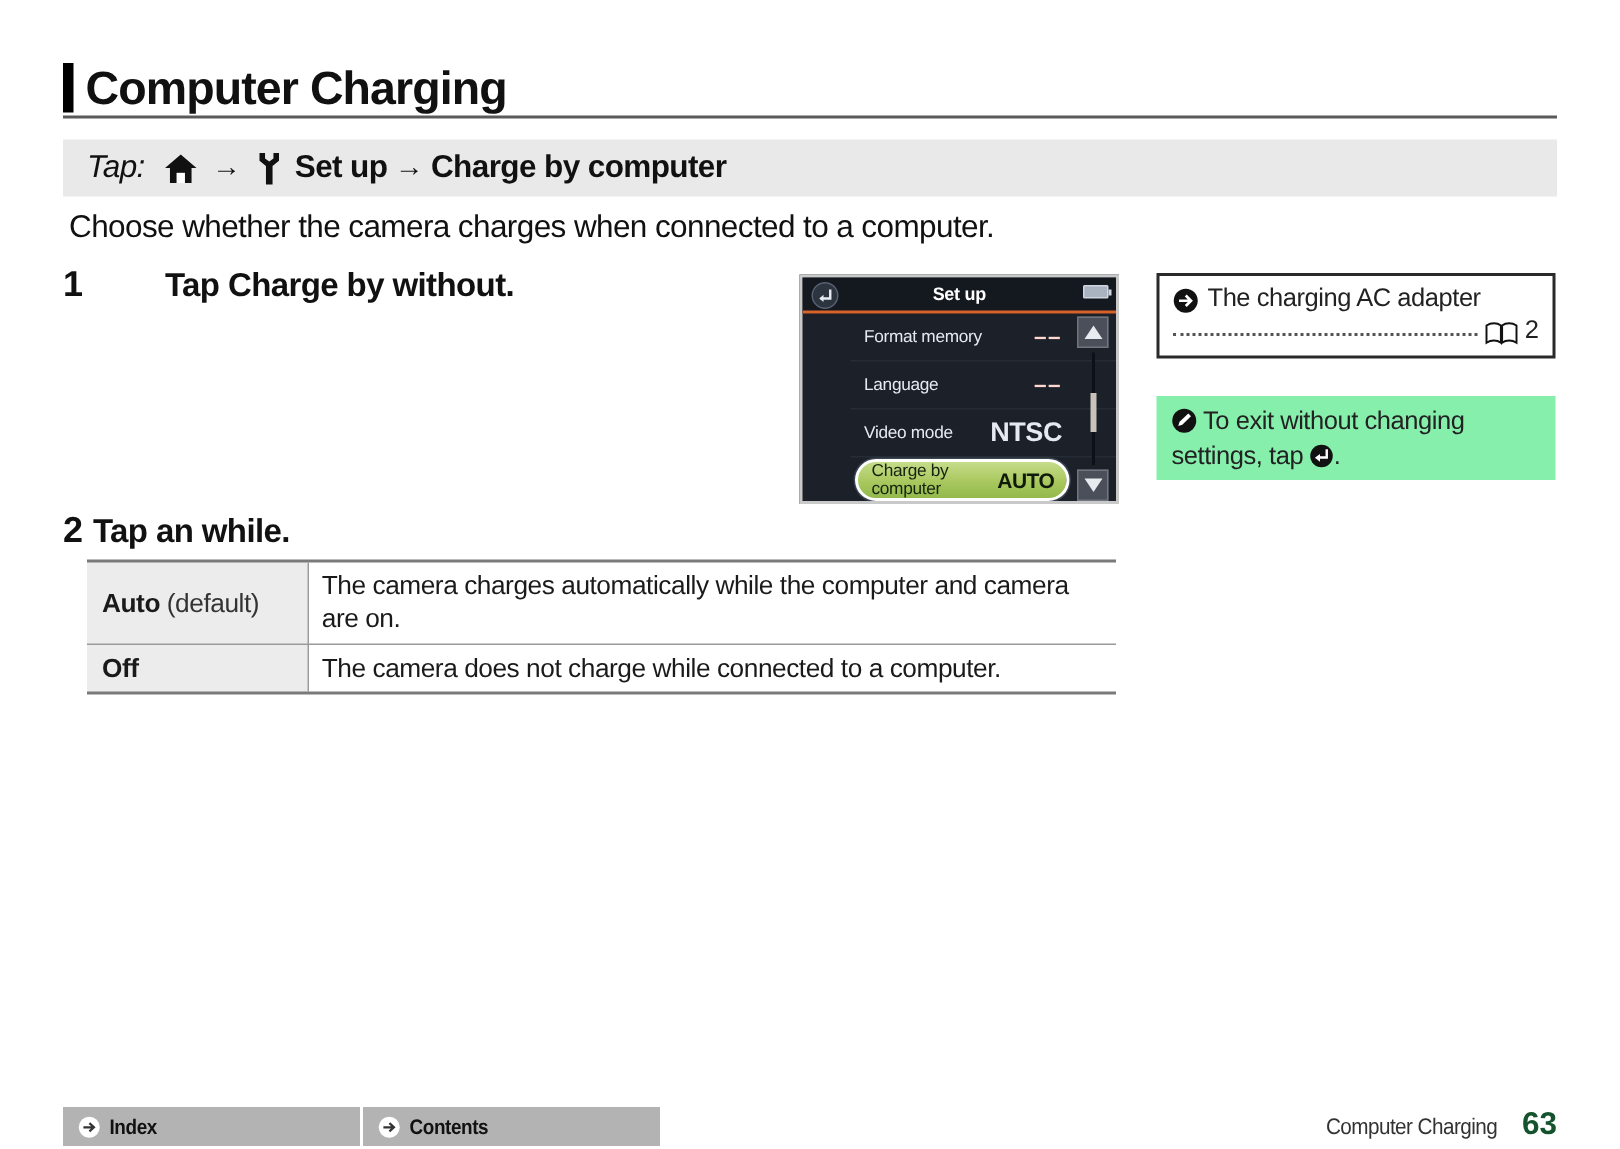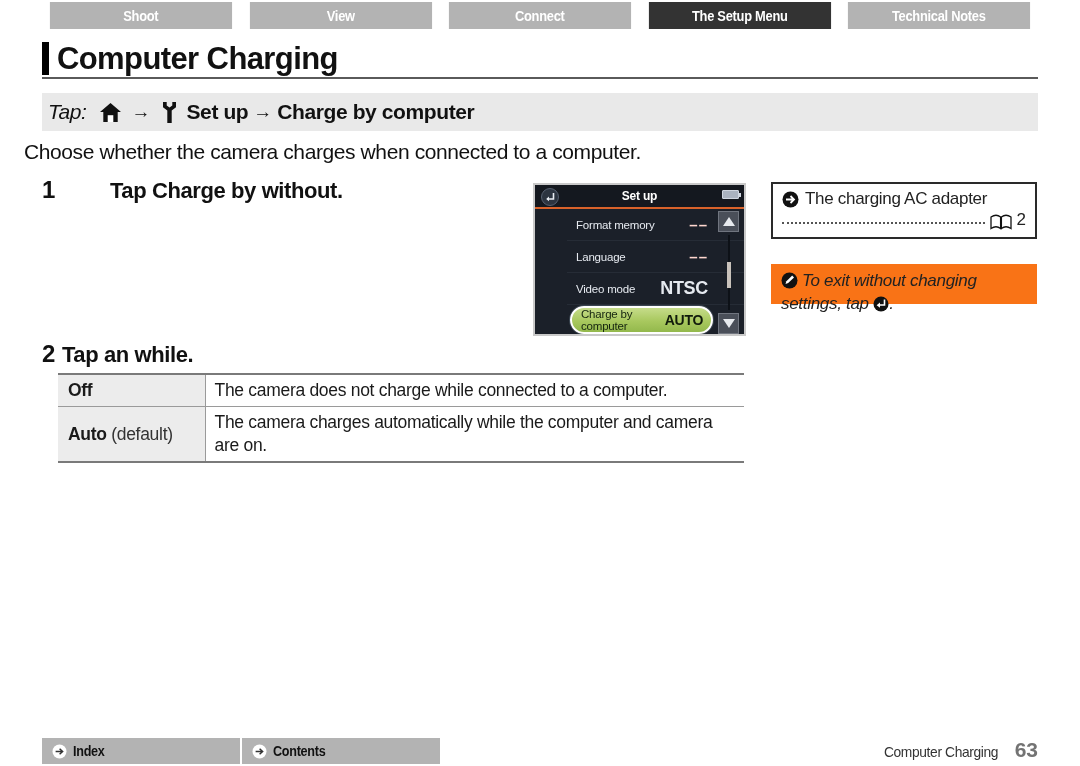--- a/index.html
+++ b/index.html
@@ -49,35 +49,35 @@
     position: absolute; left: 42px; top: 77px;
     width: 996px; height: 2px; background: #5a5a5a;
   }
 
   
   .tapband {
     position: absolute; left: 42px; top: 93px;
     width: 996px; height: 38px;
     background: #e9e9e9;
     display: flex; align-items: center;
-    padding-left: 6px;
+    padding-left: 16px;
   }
   .tap-label {
     font-style: italic; font-size: 21px; font-weight: normal; color: #111;
     margin-right: 7px; letter-spacing: -0.4px;
   }
   .tap-text {
     font-size: 21px; font-weight: bold; color: #111; letter-spacing: -0.4px;
   }
   .tap-ico { display: inline-flex; align-items: center; margin: 0 5px; }
   .tap-arrow { font-size: 19px; font-weight: bold; margin: 0 5px; color: #111; }
 
   
   .intro {
-    position: absolute; left: 24px; top: 140px;
+    position: absolute; left: 46px; top: 140px;
     width: 860px;
     font-size: 21px; color: #111; letter-spacing: -0.4px;
   }
 
   
   .step1 { position: absolute; left: 42px; top: 176px; }
   .step2 { position: absolute; left: 42px; top: 340px; }
   .step {
     display: flex; align-items: baseline;
     font-size: 22px; font-weight: bold; color: #111; letter-spacing: -0.4px;
@@ -173,38 +173,38 @@
   .tri.dn { border-top: 9px solid #e7eaee; }
 
   
   .note-a {
     position: absolute; left: 771px; top: 182px;
     width: 266px; height: 57px;
     background: #ffffff; border: 2px solid #2a2a2a;
     padding: 5px 9px 0 9px;
   }
   .note-a .line1 {
-    display: flex; align-items: center;
+    display: flex; align-items: flex-end;
     font-size: 17px; color: #222; letter-spacing: -0.3px;
   }
   .note-a .line2 {
     display: flex; align-items: flex-end; margin-top: 1px;
   }
   .leader {
     flex: 1;
     border-bottom: 2.5px dotted #555;
     margin-bottom: 6px; margin-right: 5px;
   }
   .note-a .pg { font-size: 17px; color: #222; margin-left: 5px; }
   .note-b {
     position: absolute; left: 771px; top: 264px;
-    width: 266px; height: 40px;
-    background: #f97316;
+    width: 266px; height: 56px;
+    background: #86efac;
     padding: 6px 10px;
-    font-size: 17px; color: #222; line-height: 1.35; letter-spacing: -0.3px; font-style: italic;
+    font-size: 17px; color: #222; line-height: 1.35; letter-spacing: -0.3px;
   }
 
   
   .opt-table {
     position: absolute; left: 58px; top: 373px;
     width: 686px;
     border-collapse: collapse;
   }
   .opt-table td {
     border-top: 1px solid #9a9a9a;
@@ -240,46 +240,29 @@
   }
   .fbtn .lbl { transform: scaleX(0.9); transform-origin: left center; }
   .footer-meta {
     position: absolute; right: 42px; bottom: 4px;
     display: flex; align-items: baseline; gap: 12px;
   }
   .footer-meta .fm-title {
     font-size: 15px; color: #333; letter-spacing: -0.4px;
     transform: scaleX(0.92);
   }
-  .footer-meta .fm-page { font-size: 21px; font-weight: bold; color: #737373; }
+  .footer-meta .fm-page { font-size: 21px; font-weight: bold; color: #14532d; }
 
   svg { display: block; }
 </style>
 </head>
 <body>
 
 <div class="page">
 
-  <div class="tabbar">
-    <div class="tab">
-        <span>Shoot</span>
-      </div>
-    <div class="tab">
-        <span>View</span>
-      </div>
-    <div class="tab">
-        <span>Connect</span>
-      </div>
-    <div class="tab active">
-        <span>The Setup Menu</span>
-      </div>
-    <div class="tab">
-        <span>Technical Notes</span>
-      </div>
-  </div>
 
   <div class="title-row">
     <div class="title-bar-glyph"></div>
     <div class="page-title">Computer Charging</div>
   </div>
   <div class="title-rule"></div>
 
   <div class="tapband">
     <span class="tap-label">Tap:</span>
     <span class="tap-ico">
@@ -388,30 +371,30 @@
         <circle cx="8" cy="8" r="7.5" fill="#111"></circle>
         <path d="M11.5 3.5 L11.5 9 L5.5 9" stroke="#fff" stroke-width="1.6" fill="none"></path>
         <path d="M7 6.6 L3.6 9.2 L7 11.8 Z" fill="#fff"></path>
       </svg>
     </span><span>.</span>
   </div>
 
   <table class="opt-table">
     <tbody>
         <tr>
+      <td class="col-key key-mid">
+        <span class="k">Auto</span><span class="sub"> (default)</span>
+      </td>
+      <td class="col-desc">The camera charges automatically while the computer and camera are on.</td>
+    </tr>
+    <tr>
       <td class="col-key">
         <span class="k">Off</span><span class="sub"></span>
       </td>
       <td class="col-desc">The camera does not charge while connected to a computer.</td>
-    </tr>
-    <tr>
-      <td class="col-key key-mid">
-        <span class="k">Auto</span><span class="sub"> (default)</span>
-      </td>
-      <td class="col-desc">The camera charges automatically while the computer and camera are on.</td>
     </tr>
   </tbody>
     </table>
 
   <div class="footer-nav">
     <div class="fbtn">
       <span>
         <svg width="15" height="15" viewBox="0 0 15 15">
           <circle cx="7.5" cy="7.5" r="7" fill="#fff"></circle>
           <path d="M3.6 7.5 L9.8 7.5 M7.6 4.8 L10.6 7.5 L7.6 10.2" stroke="#333" stroke-width="1.5" fill="none"></path>

